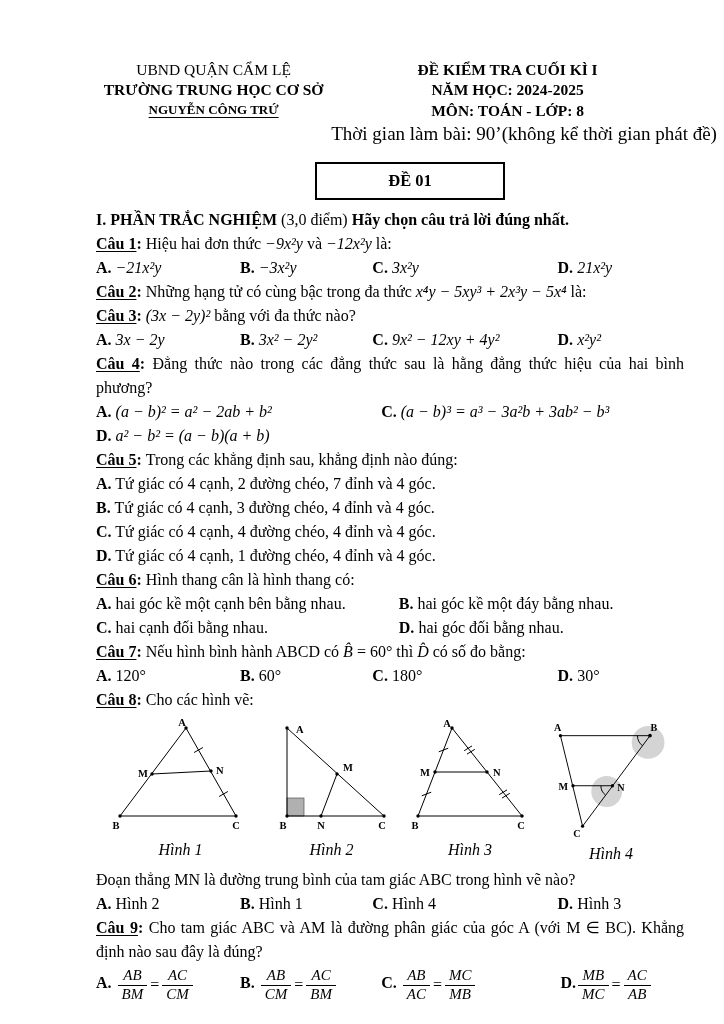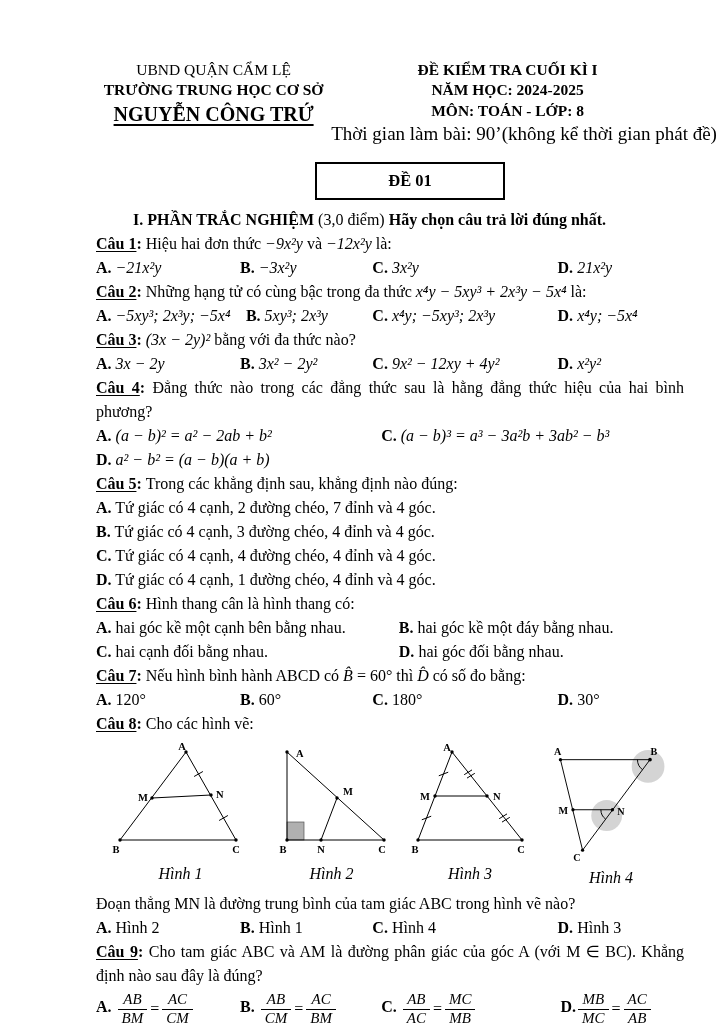--- a/index.html
+++ b/index.html
@@ -8,31 +8,31 @@
     font-family:"Liberation Serif", serif;
     font-size:16px;line-height:1.5;overflow:hidden;
   }
   .page{padding:60px 20px 0 96px;width:588px;}
   
   .hdr{display:flex;width:100%;}
   .hdr-left{width:40%;text-align:center;line-height:1.32;}
   .hdr-right{width:60%;text-align:center;line-height:1.32;}
   .hl1{font-weight:normal;font-size:15.5px;}
   .hl2{font-weight:bold;font-size:15.5px;}
-  .hl3{font-weight:bold;font-size:20px;text-decoration:underline;text-underline-offset:3px;}
+  .hl3{font-weight:bold;font-size:13px;text-decoration:underline;text-underline-offset:3px;}
   .hr1,.hr2,.hr3{font-weight:bold;font-size:15.5px;}
   .hr4{font-weight:normal;font-size:19px;white-space:nowrap;}
   .exam-box{
     width:186px;height:34px;border:2px solid #000;
     margin:16px auto 8px;transform:translateX(20px);
     display:flex;align-items:center;justify-content:center;
     font-weight:bold;font-size:16.5px;
   }
   
-  .sec{margin-top:4px;margin-left:37px;}
+  .sec{margin-top:4px;}
   .b{font-weight:bold;}
   .qline{text-align:justify;}
   .qlabel{font-weight:bold;text-decoration:underline;text-underline-offset:2px;}
   .qcolon{font-weight:bold;}
   .m{font-style:italic;}
   .opt4{display:grid;grid-template-columns:24.5% 22.5% 31.5% 21.5%;}
   .opt2{display:grid;grid-template-columns:51.5% 48.5%;}
   .opt1 > div{display:block;}
   .ol{font-weight:bold;}
   .optcell{white-space:nowrap;}
@@ -84,26 +84,20 @@
     <div class="opt4">
       <div class="optcell"><span class="ol">A.</span> <span class="m">−21x²y</span></div>
       <div class="optcell"><span class="ol">B.</span> <span class="m">−3x²y</span></div>
       <div class="optcell"><span class="ol">C.</span> <span class="m">3x²y</span></div>
       <div class="optcell"><span class="ol">D.</span> <span class="m">21x²y</span></div>
     </div>
   </div>
 
   <div>
     <div class="qline"><span class="qlabel">Câu 2</span><span class="qcolon">: </span><span><span>Những hạng tử có cùng bậc trong đa thức </span><span class="m">x⁴y − 5xy³ + 2x³y − 5x⁴</span><span> là:</span></span></div>
-    <div class="opt4" style="grid-template-columns:25.5% 21.5% 31.5% 21.5%;">
-      <div class="optcell"><span class="ol">A.</span> <span class="m">−5xy³; 2x³y; −5x⁴</span></div>
-      <div class="optcell"><span class="ol">B.</span> <span class="m">5xy³; 2x³y</span></div>
-      <div class="optcell"><span class="ol">C.</span> <span class="m">x⁴y; −5xy³; 2x³y</span></div>
-      <div class="optcell"><span class="ol">D.</span> <span class="m">x⁴y; −5x⁴</span></div>
-    </div>
   </div>
 
   <div>
     <div class="qline"><span class="qlabel">Câu 3</span><span class="qcolon">: </span><span><span class="m">(3x − 2y)²</span><span> bằng với đa thức nào?</span></span></div>
     <div class="opt4">
       <div class="optcell"><span class="ol">A.</span> <span class="m">3x − 2y</span></div>
       <div class="optcell"><span class="ol">B.</span> <span class="m">3x² − 2y²</span></div>
       <div class="optcell"><span class="ol">C.</span> <span class="m">9x² − 12xy + 4y²</span></div>
       <div class="optcell"><span class="ol">D.</span> <span class="m">x²y²</span></div>
     </div>

